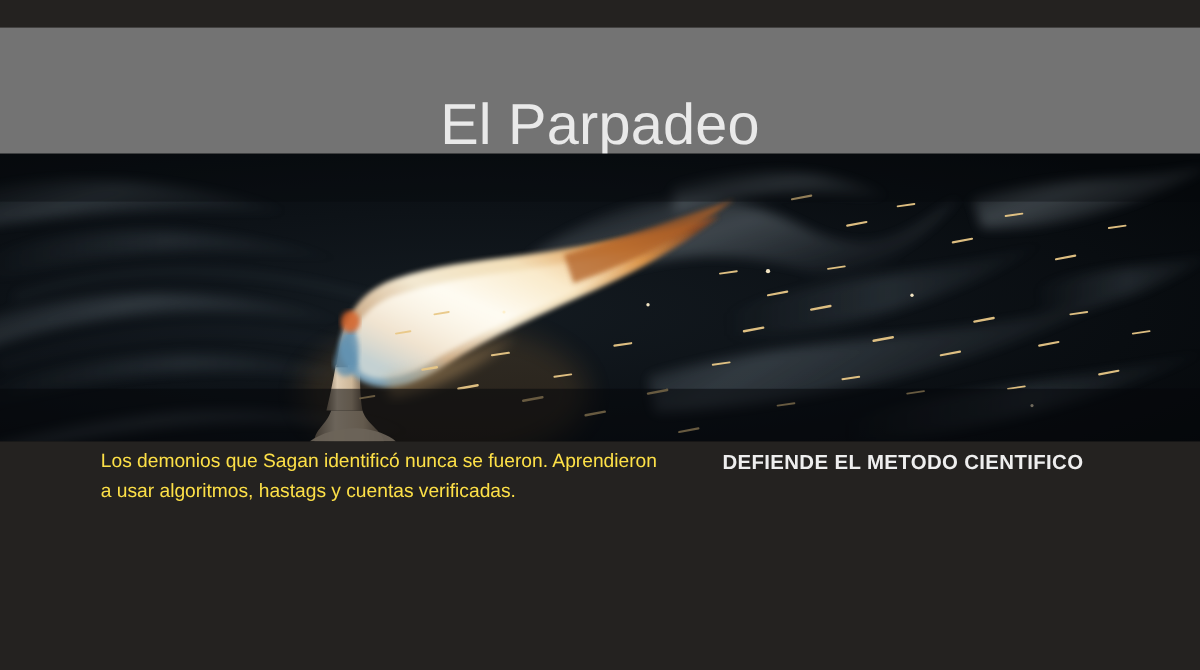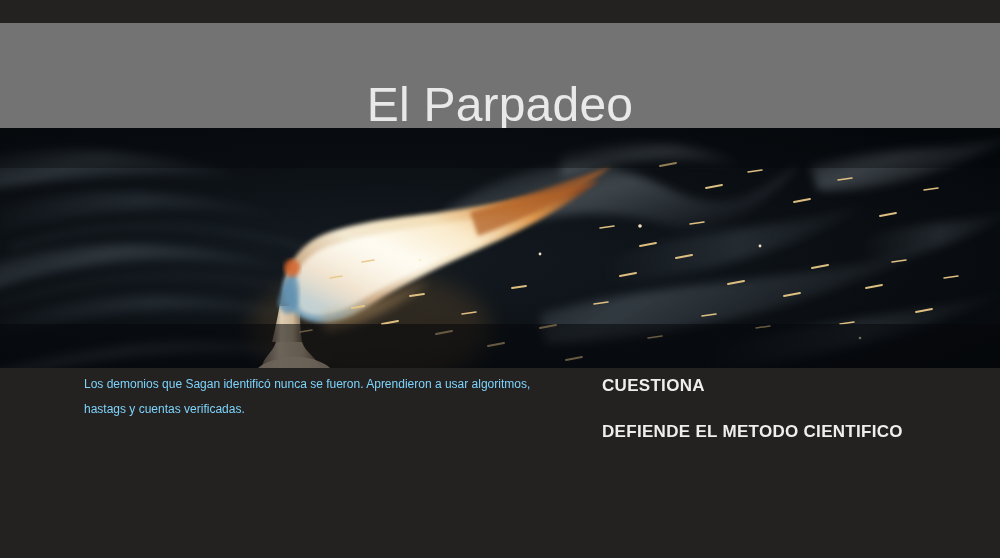--- a/index.html
+++ b/index.html
@@ -62,22 +62,22 @@
     background: #242220;
   }
 
   .prose {
     position: absolute;
     left: 84px;
     top: 4px;
     width: 480px;
   }
   .prose p {
-    color: #7dd3fc;
-    font-size: 12px;
+    color: #fde047;
+    font-size: 16px;
     line-height: 25px;
     margin: 0 12px 22px 0;
   }
   .prose p:last-child { margin-bottom: 0; }
 
   .principles {
     position: absolute;
     left: 602px;
     top: 8px;
     width: 390px;
@@ -272,19 +272,18 @@
     </svg>
   </div>
 
   <main class="content">
 
     <div class="prose">
       <p>Los demonios que Sagan identificó nunca se fueron. Aprendieron a usar algoritmos, hastags y cuentas verificadas.</p>
     </div>
 
     <ul class="principles">
-      <li>CUESTIONA</li>
       <li>DEFIENDE EL METODO CIENTIFICO</li>
     </ul>
 
   </main>
 
 </div>
 
 </body></html>

